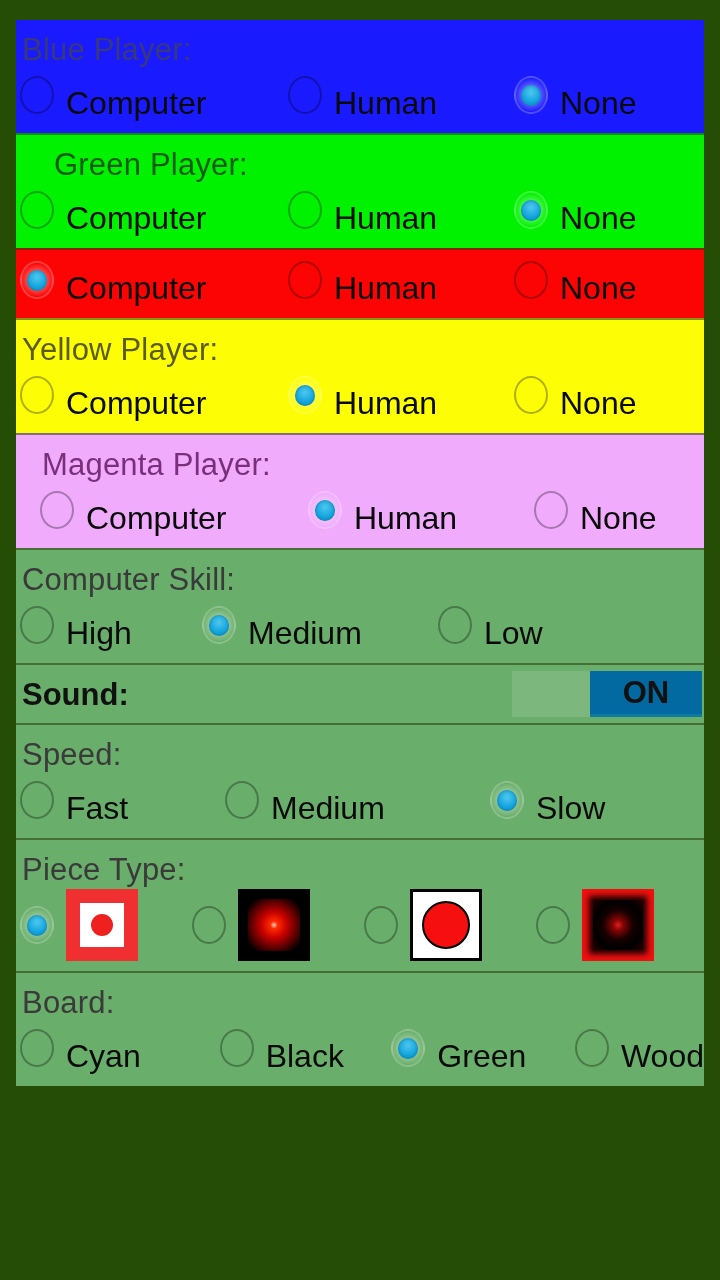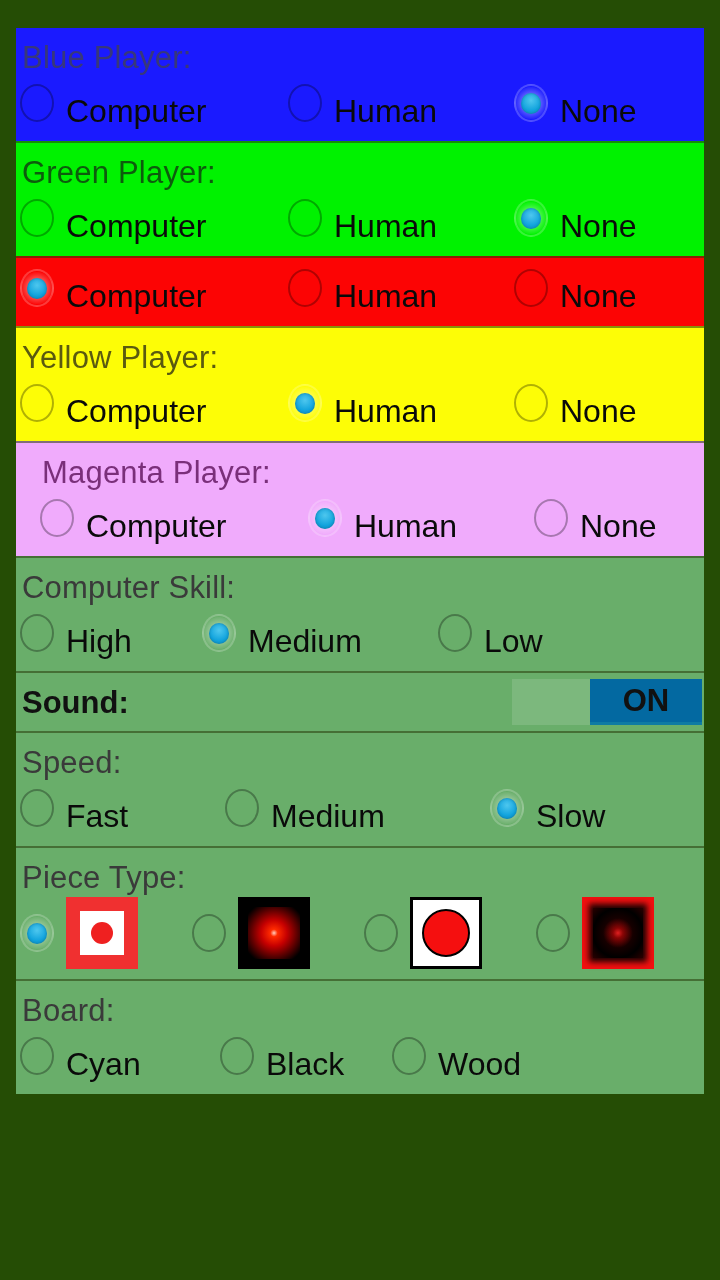--- a/index.html
+++ b/index.html
@@ -9,21 +9,21 @@
     font-family: "Liberation Sans", sans-serif;
     overflow: hidden;
   }
   #root {
     position: relative;
     width: 720px; height: 1280px;
     background: #254d05;
   }
   .panel {
     position: absolute;
-    left: 16px; top: 28px;
+    left: 16px; top: 20px;
     width: 688px;
   }
 
   
   .group {
     width: 100%;
     position: relative;
     padding: 0;
   }
   .group + .group { border-top: 2px solid rgba(40,60,10,.55); }
@@ -84,21 +84,21 @@
 
   
   .bg-blue    { background: #1a1aff; }
   .bg-green   { background: #00f200; }
   .bg-red     { background: #fc0404; }
   .bg-yellow  { background: #fdfd06; }
   .bg-magenta { background: #f0abfc; padding-left: 20px; }
   .bg-panel   { background: #69ae6a; }
 
   .bg-blue .group-title    { color: #38387a; }
-  .bg-green .group-title   { color: #0d5c0d; }
+  .bg-green .group-title   { color: #0d5c0d; margin-left: 32px; }
   .bg-red .group-title     { color: #7d2424; }
   .bg-yellow .group-title  { color: #5a5a10; }
   .bg-magenta .group-title { color: #7a2f7a; }
   .bg-panel .group-title   { color: #3a3a3a; }
 
   
   .cols3 .opt:nth-child(1) { width: 268px; }
   .cols3 .opt:nth-child(2) { width: 226px; }
   .cols3 .opt:nth-child(3) { width: auto; }
 
@@ -449,20 +449,27 @@
             </span>
           <span class="opt-label">Cyan</span>
         </div>
         <div class="opt">
           <span class="radio">
               <span class="ring"></span>
             </span>
           <span class="opt-label">Black</span>
         </div>
         <div class="opt">
+          <span class="radio on">
+              <span class="ring"></span>
+              <span class="dot"></span>
+            </span>
+          <span class="opt-label">Green</span>
+        </div>
+        <div class="opt">
           <span class="radio">
               <span class="ring"></span>
             </span>
           <span class="opt-label">Wood</span>
         </div>
       </div>
     </div>
 
   </div>
 </div>

